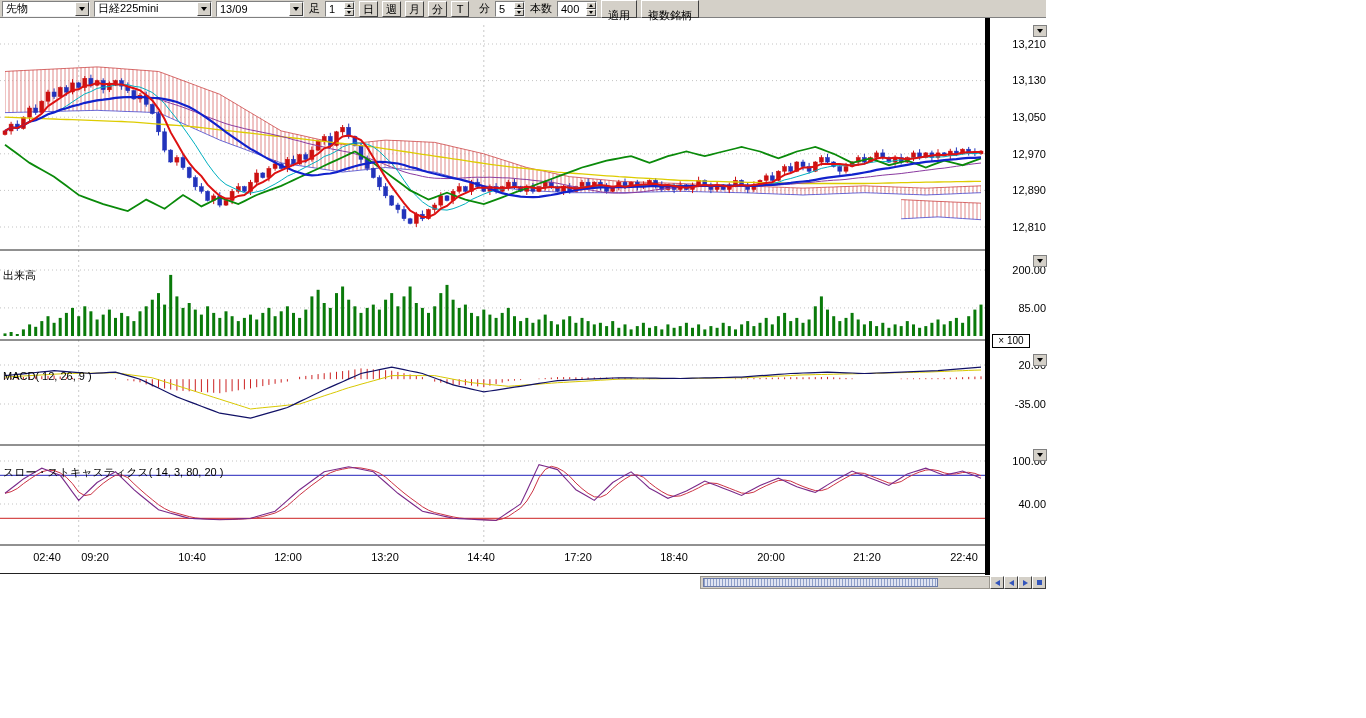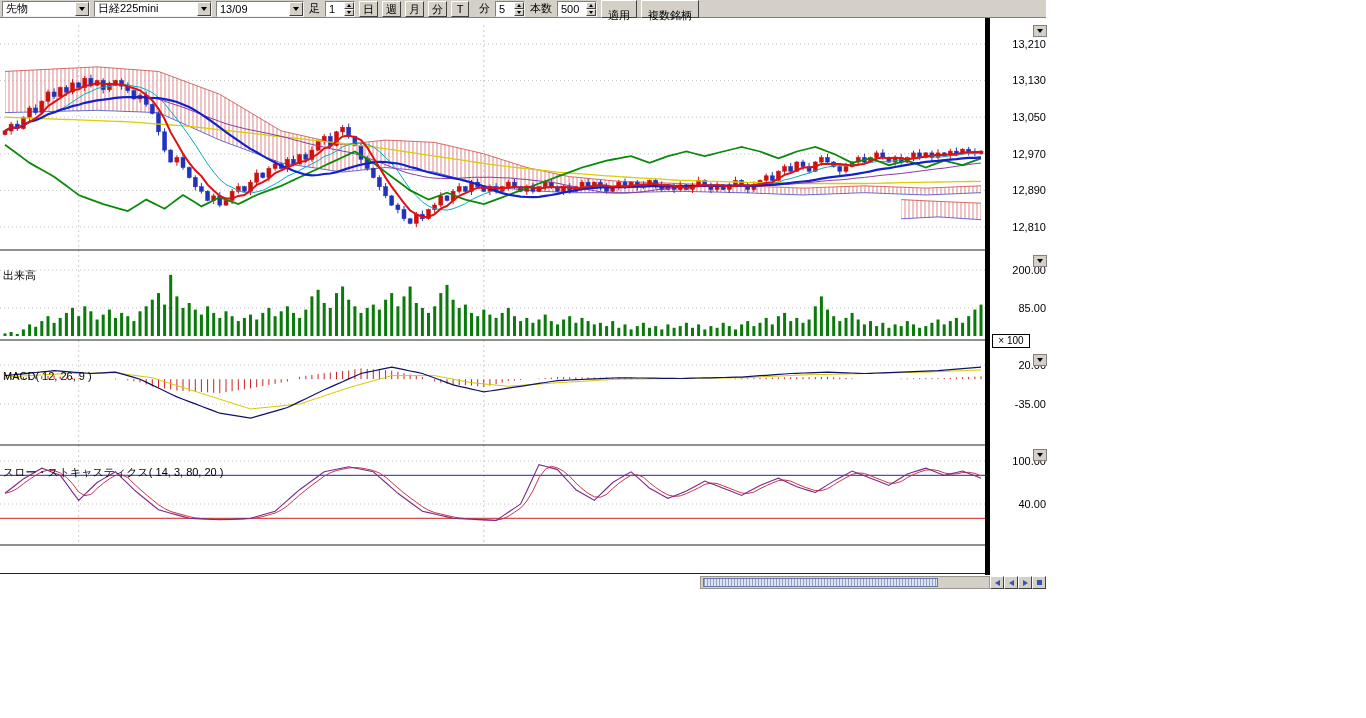--- a/index.html
+++ b/index.html
@@ -114,21 +114,21 @@
           <i>
             <span class="tri-up-s"></span>
           </i>
           <i>
             <span class="tri-dn-s"></span>
           </i>
         </span>
     </div>
     <span class="tb-label">本数</span>
     <div class="w-spin" style="width:40px">
-      <span class="spin-val">500</span>
+      <span class="spin-val">400</span>
       <span class="spin-btns">
           <i>
             <span class="tri-up-s"></span>
           </i>
           <i>
             <span class="tri-dn-s"></span>
           </i>
         </span>
     </div>
     <button class="tb-btn">適用</button>
@@ -792,20 +792,33 @@
 
   <div class="v-divider"></div>
 
   <div class="chart-header">
   </div>
 
   <div class="panel-title" style="top:252px">出来高</div>
   <div class="panel-title" style="top:354px">MACD( 12, 26, 9 )</div>
   <div class="panel-title" style="top:449px">スロー・ストキャスティクス( 14, 3, 80, 20 )</div>
 
+  <div id="time-axis">
+      <span class="tlab" style="left: 27px;">02:40</span>
+      <span class="tlab" style="left: 75px;">09:20</span>
+      <span class="tlab" style="left: 172px;">10:40</span>
+      <span class="tlab" style="left: 268px;">12:00</span>
+      <span class="tlab" style="left: 365px;">13:20</span>
+      <span class="tlab" style="left: 461px;">14:40</span>
+      <span class="tlab" style="left: 558px;">17:20</span>
+      <span class="tlab" style="left: 654px;">18:40</span>
+      <span class="tlab" style="left: 751px;">20:00</span>
+      <span class="tlab" style="left: 847px;">21:20</span>
+      <span class="tlab" style="left: 944px;">22:40</span>
+    </div>
 
   <div class="axis-col">
     <span class="ylab" style="top:20px">13,210</span>
     <span class="ylab" style="top:56px">13,130</span>
     <span class="ylab" style="top:93px">13,050</span>
     <span class="ylab" style="top:130px">12,970</span>
     <span class="ylab" style="top:166px">12,890</span>
     <span class="ylab" style="top:203px">12,810</span>
 
     <span class="ylab" style="top:246px">200.00</span>

